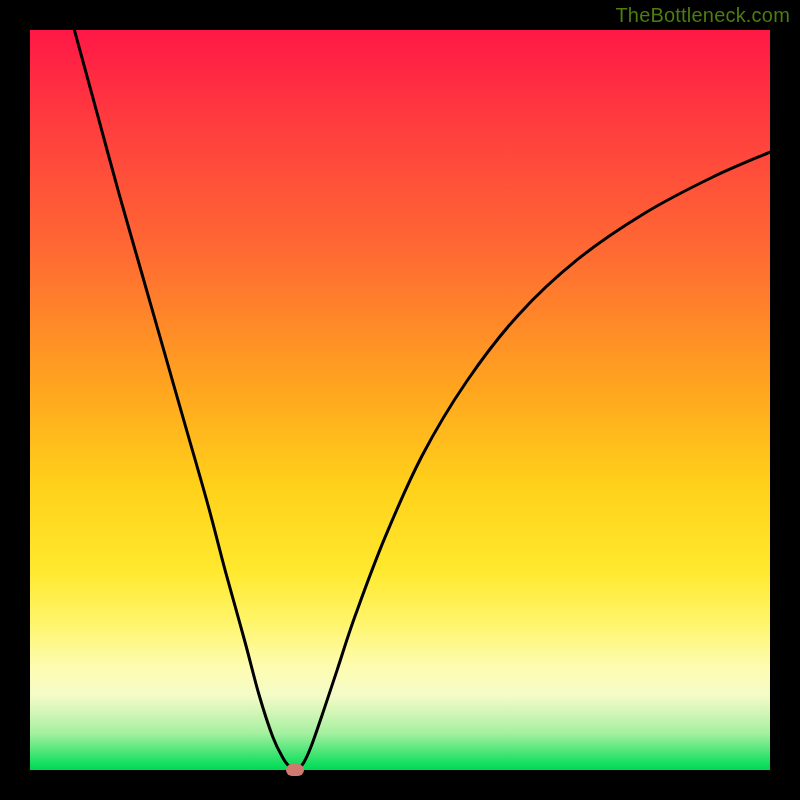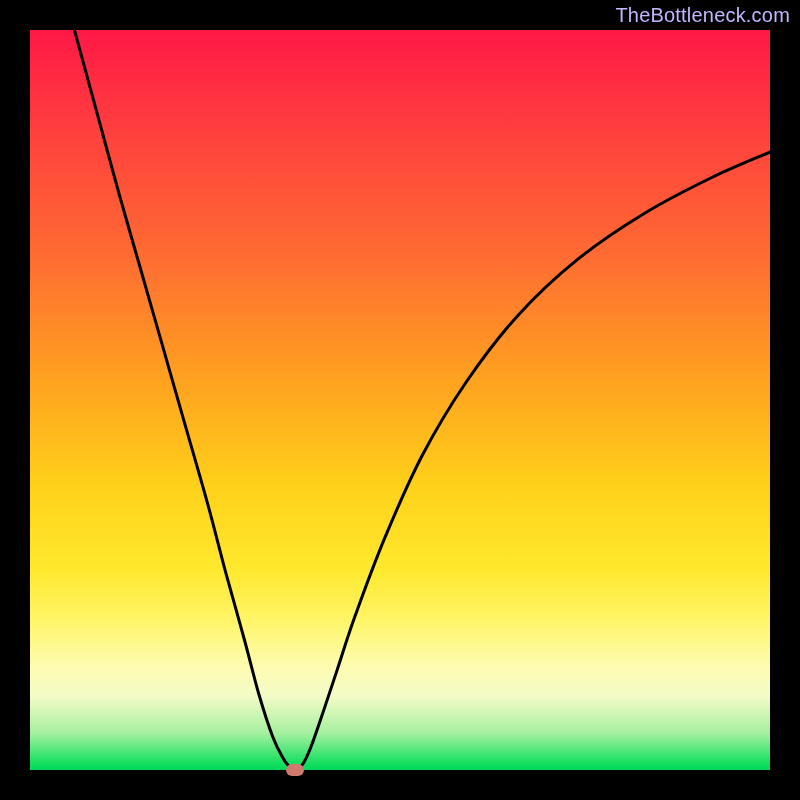--- a/index.html
+++ b/index.html
@@ -37,21 +37,21 @@
       #f4fbc7 90%,
       #a6f0a0 95%,
       #18e060 99%,
       #00d85a 100%
     );
   }
   .watermark {
     position: absolute;
     top: 4px;
     right: 10px;
-    color: #c4b5fd;
+    color: #4d7c0f;
     font-size: 20px;
     font-weight: 500;
     letter-spacing: 0.2px;
     user-select: none;
   }
   .marker {
     position: absolute;
     width: 18px;
     height: 12px;
     border-radius: 6px;

